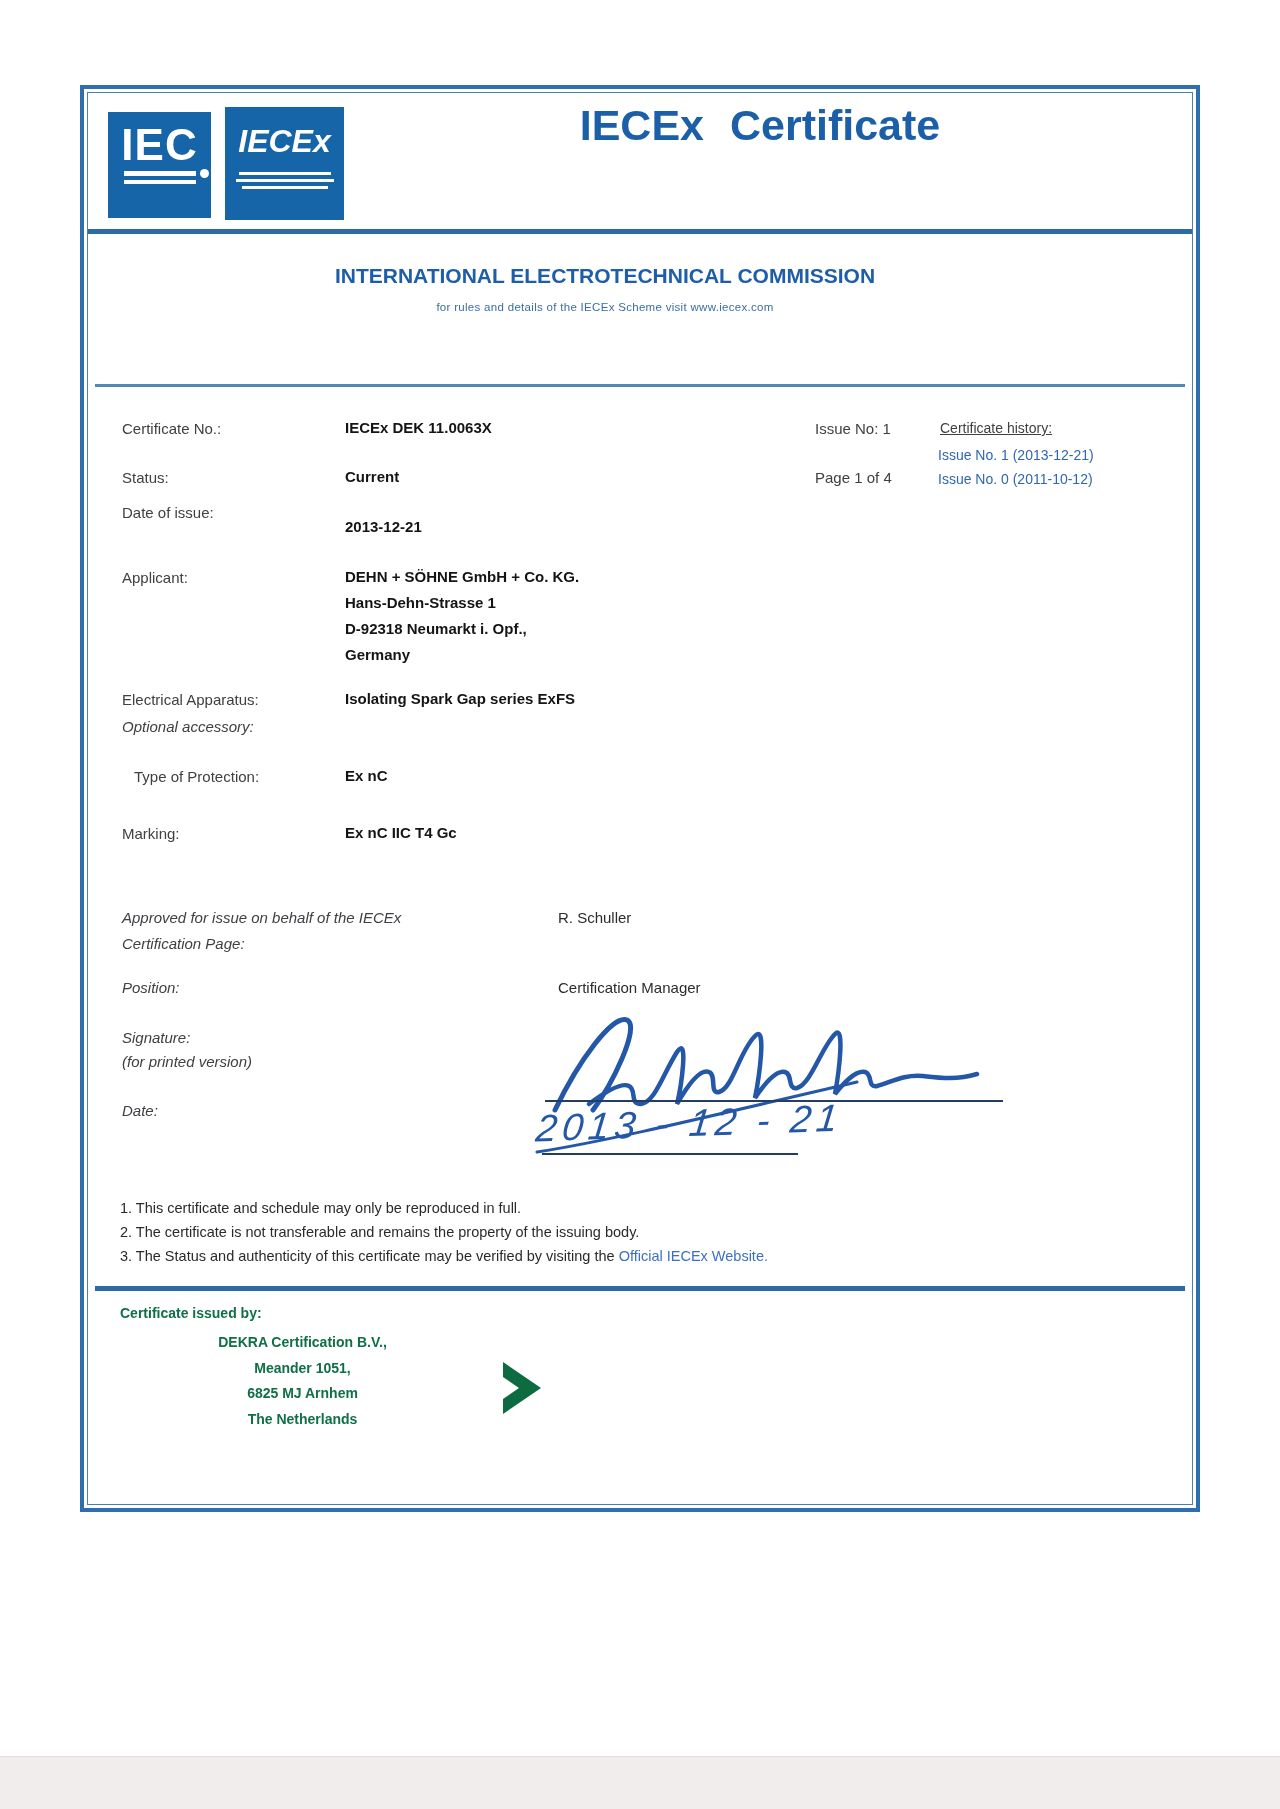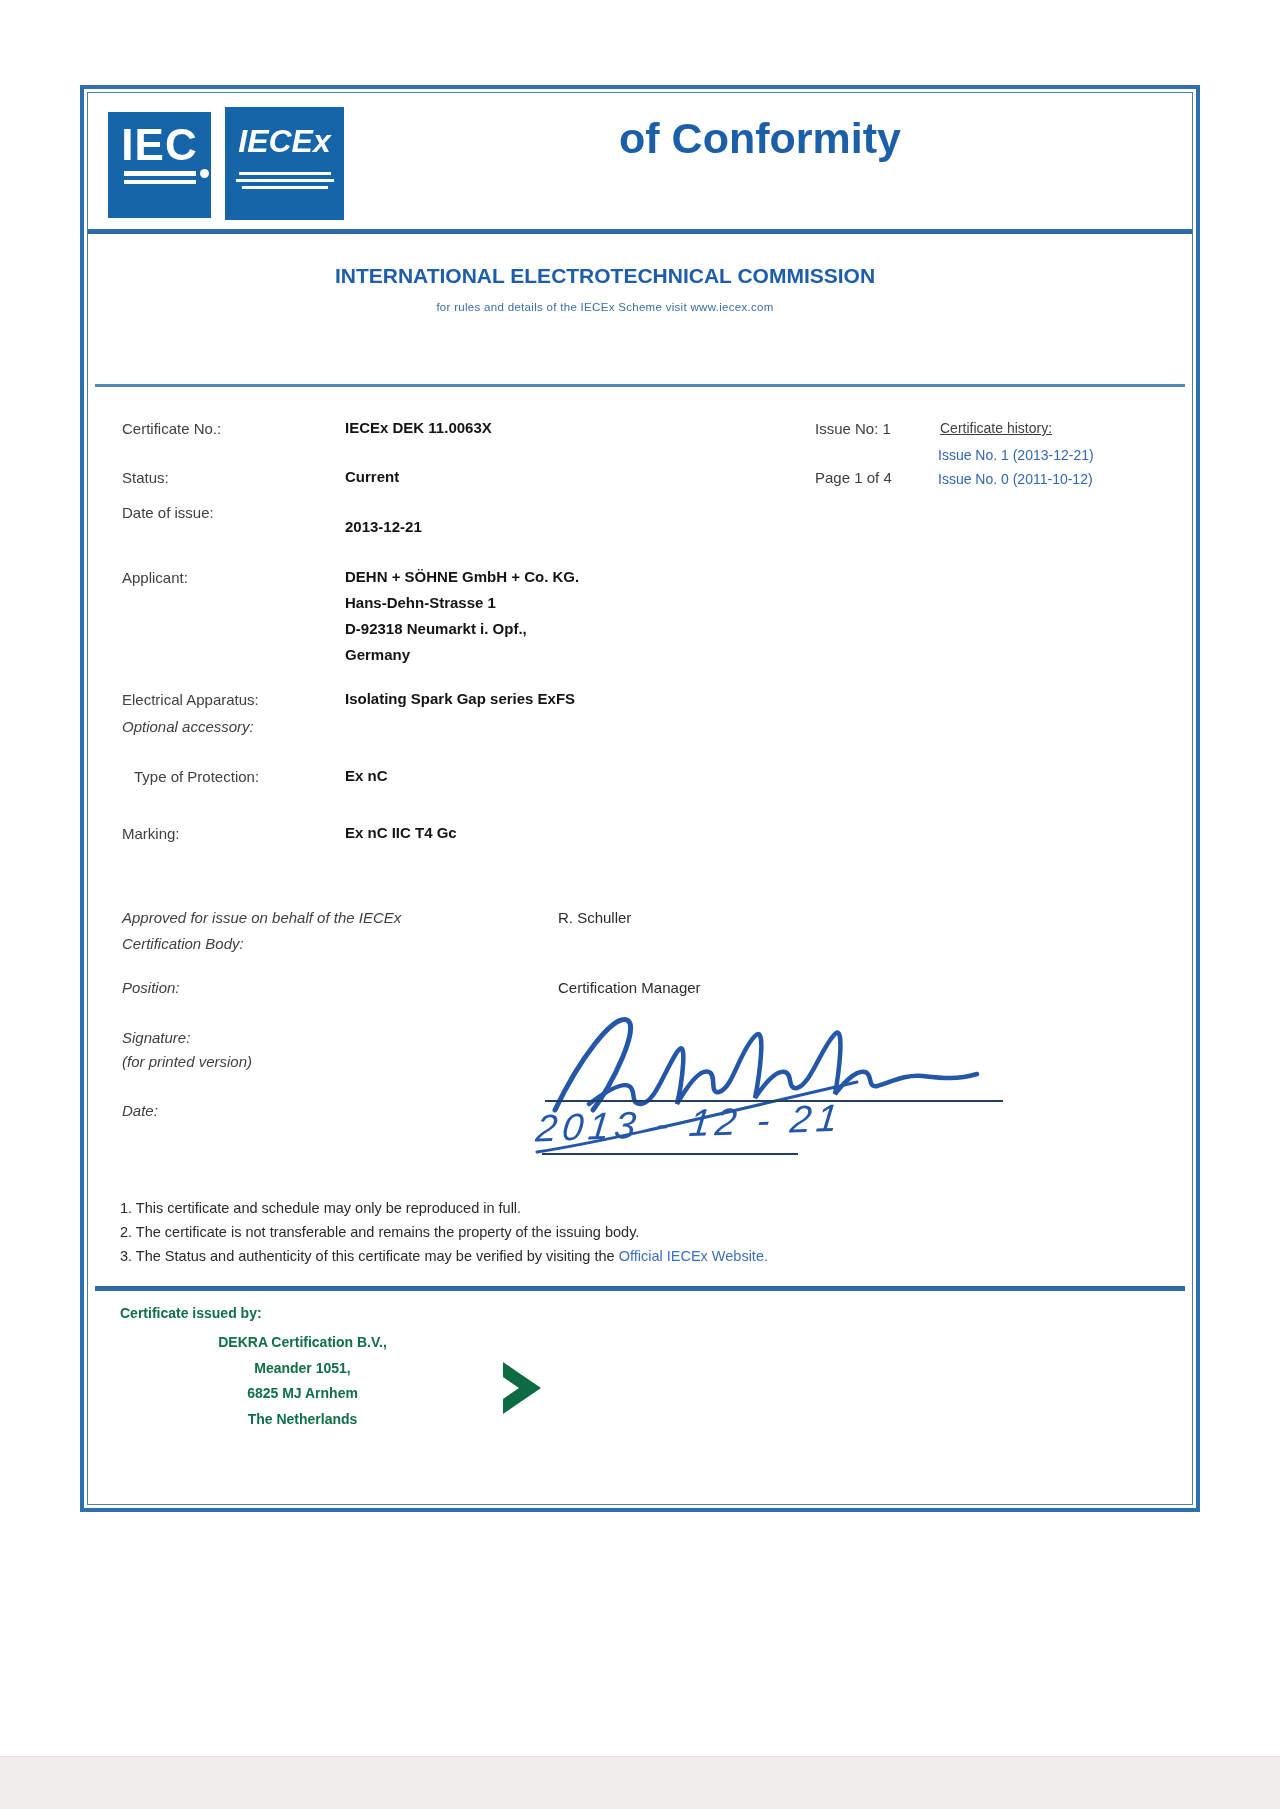--- a/index.html
+++ b/index.html
@@ -63,21 +63,21 @@
 </div>
 
 <div class="abs logo" style="left:225px; top:107px; width:119px; height:113px;">
   <span class="iecex-text">IECEx</span>
   <div class="white-bar" style="margin-top:12px; width:92px; height:3px;"></div>
   <div class="white-bar" style="margin-top:4px; width:98px; height:3px;"></div>
   <div class="white-bar" style="margin-top:4px; width:86px; height:3px;"></div>
 </div>
 
 <div class="abs" style="left:470px; top:101px; width:580px; text-align:center;">
-  <div class="title t2">of Conformity</div>
+  <div class="title t1">IECEx Certificate</div>
 </div>
 
 <div class="abs rule" style="left:88px; top:229px; width:1104px; height:5px;"></div>
 
 <div class="abs" style="left:90px; top:264px; width:1030px; text-align:center;">
   <div class="comm1">INTERNATIONAL ELECTROTECHNICAL COMMISSION</div>
   <div class="comm3">for rules and details of the IECEx Scheme visit www.iecex.com</div>
 </div>
 
 <div class="abs" style="left:95px; top:384px; width:1090px; height:3px; background:#5288b8;"></div>
@@ -106,21 +106,21 @@
 <span class="abs val" style="left:345px; top:690px;">Isolating Spark Gap series ExFS</span>
 <span class="abs lbl it" style="left:122px; top:718px;">Optional accessory:</span>
 
 <span class="abs lbl" style="left:134px; top:768px;">Type of Protection:</span>
 <span class="abs val" style="left:345px; top:767px;">Ex nC</span>
 
 <span class="abs lbl" style="left:122px; top:825px;">Marking:</span>
 <span class="abs val v6" style="left:345px; top:824px;">Ex nC IIC T4 Gc</span>
 
 <span class="abs lbl it" style="left:122px; top:909px;">Approved for issue on behalf of the IECEx</span>
-<span class="abs lbl it" style="left:122px; top:935px;">Certification Body:</span>
+<span class="abs lbl it" style="left:122px; top:935px;">Certification Page:</span>
 <span class="abs lbl" style="left:558px; top:909px; color:#2c2c30;">R. Schuller</span>
 
 <span class="abs lbl it" style="left:122px; top:979px;">Position:</span>
 <span class="abs lbl" style="left:558px; top:979px; color:#2c2c30;">Certification Manager</span>
 
 <span class="abs lbl it" style="left:122px; top:1029px;">Signature:</span>
 <span class="abs lbl it" style="left:122px; top:1053px;">(for printed version)</span>
 <span class="abs lbl it" style="left:122px; top:1102px;">Date:</span>
 
 <svg class="abs" style="left:525px; top:992px; width:485px; height:168px;" viewBox="0 0 485 168">

